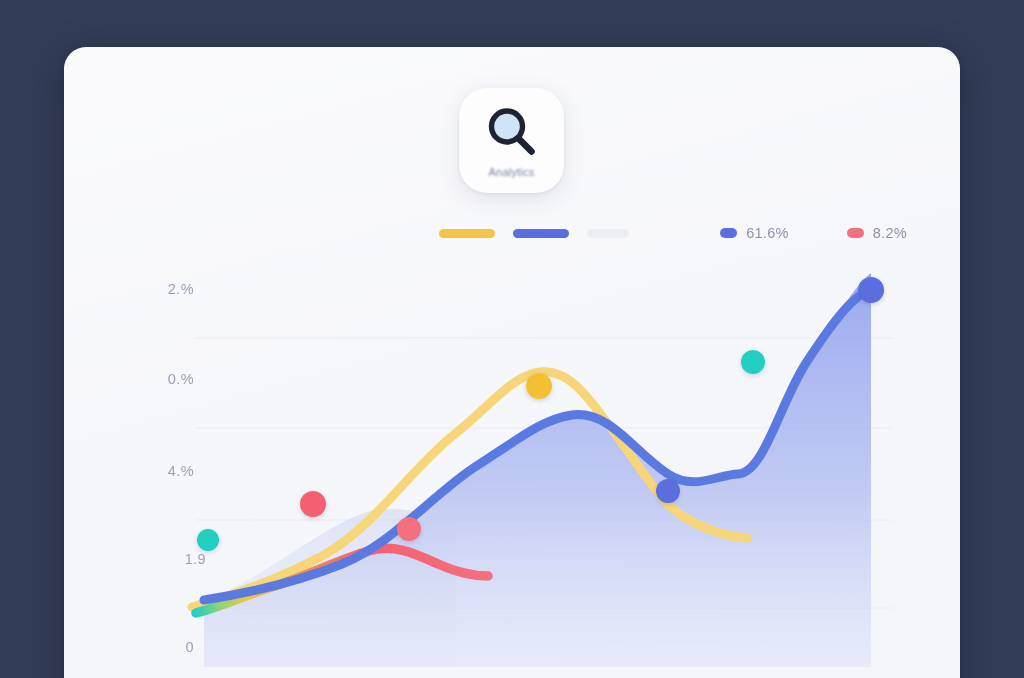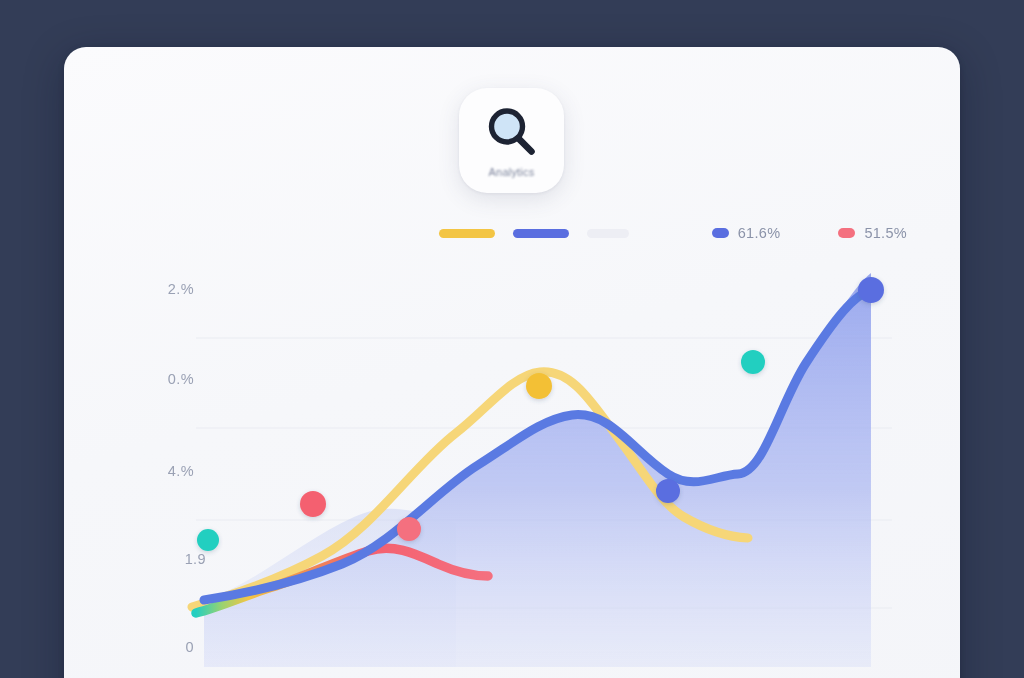--- a/index.html
+++ b/index.html
@@ -112,21 +112,21 @@
       <span class="pill ghost"></span>
     </div>
 
     <div class="legend-right">
       <div class="legend-entry">
         <span class="legend-dot blue"></span>
         <span class="legend-text">61.6%</span>
       </div>
       <div class="legend-entry">
         <span class="legend-dot red"></span>
-        <span class="legend-text">51.5%</span>
+        <span class="legend-text">8.2%</span>
       </div>
     </div>
   </div>
 
   <div id="chart-wrap">
 
     <div class="ytick" style="left:68px; top:234px;">2.%</div>
     <div class="ytick" style="left:68px; top:324px;">0.%</div>
     <div class="ytick" style="left:68px; top:416px;">4.%</div>
     <div class="ytick" style="left:80px; top:504px;">1.9</div>

